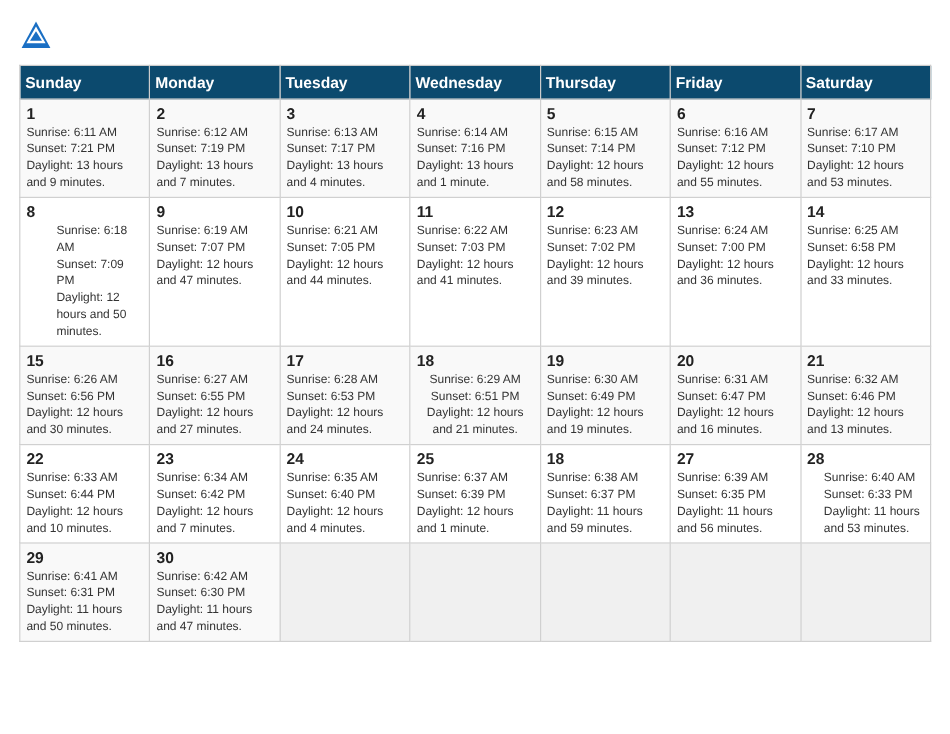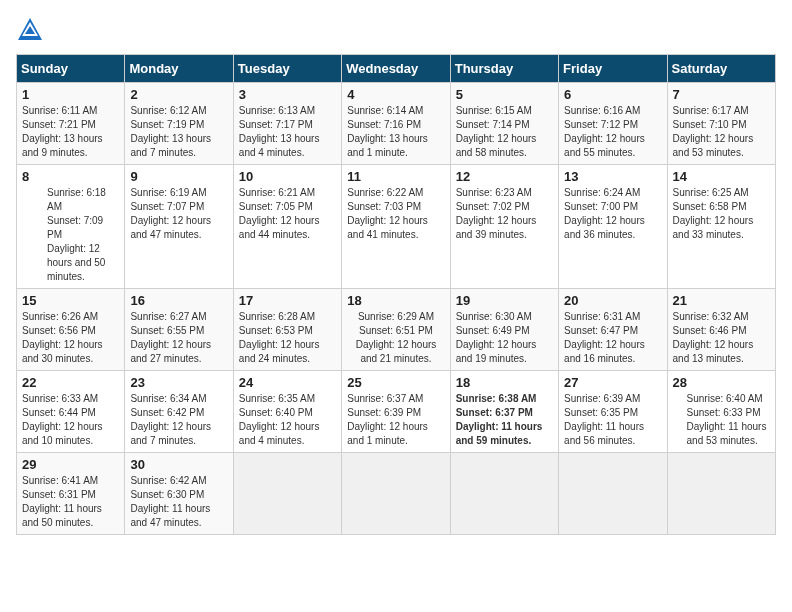--- a/index.html
+++ b/index.html
@@ -271,21 +271,21 @@
 Daylight: 12 hours and 4 minutes.</div>
         </td>
         <td>
           <span class="day-num">25</span>
           <div class="day-info" style="white-space: pre-line;">Sunrise: 6:37 AM
 Sunset: 6:39 PM
 Daylight: 12 hours and 1 minute.</div>
         </td>
         <td>
           <span class="day-num">18</span>
-          <div class="day-info" style="white-space: pre-line; font-weight: bold;">Sunrise: 6:38 AM
+          <div class="day-info" style="white-space: pre-line;">Sunrise: 6:38 AM
 Sunset: 6:37 PM
 Daylight: 11 hours and 59 minutes.</div>
         </td>
         <td>
           <span class="day-num">27</span>
           <div class="day-info" style="white-space: pre-line;">Sunrise: 6:39 AM
 Sunset: 6:35 PM
 Daylight: 11 hours and 56 minutes.</div>
         </td>
         <td>

